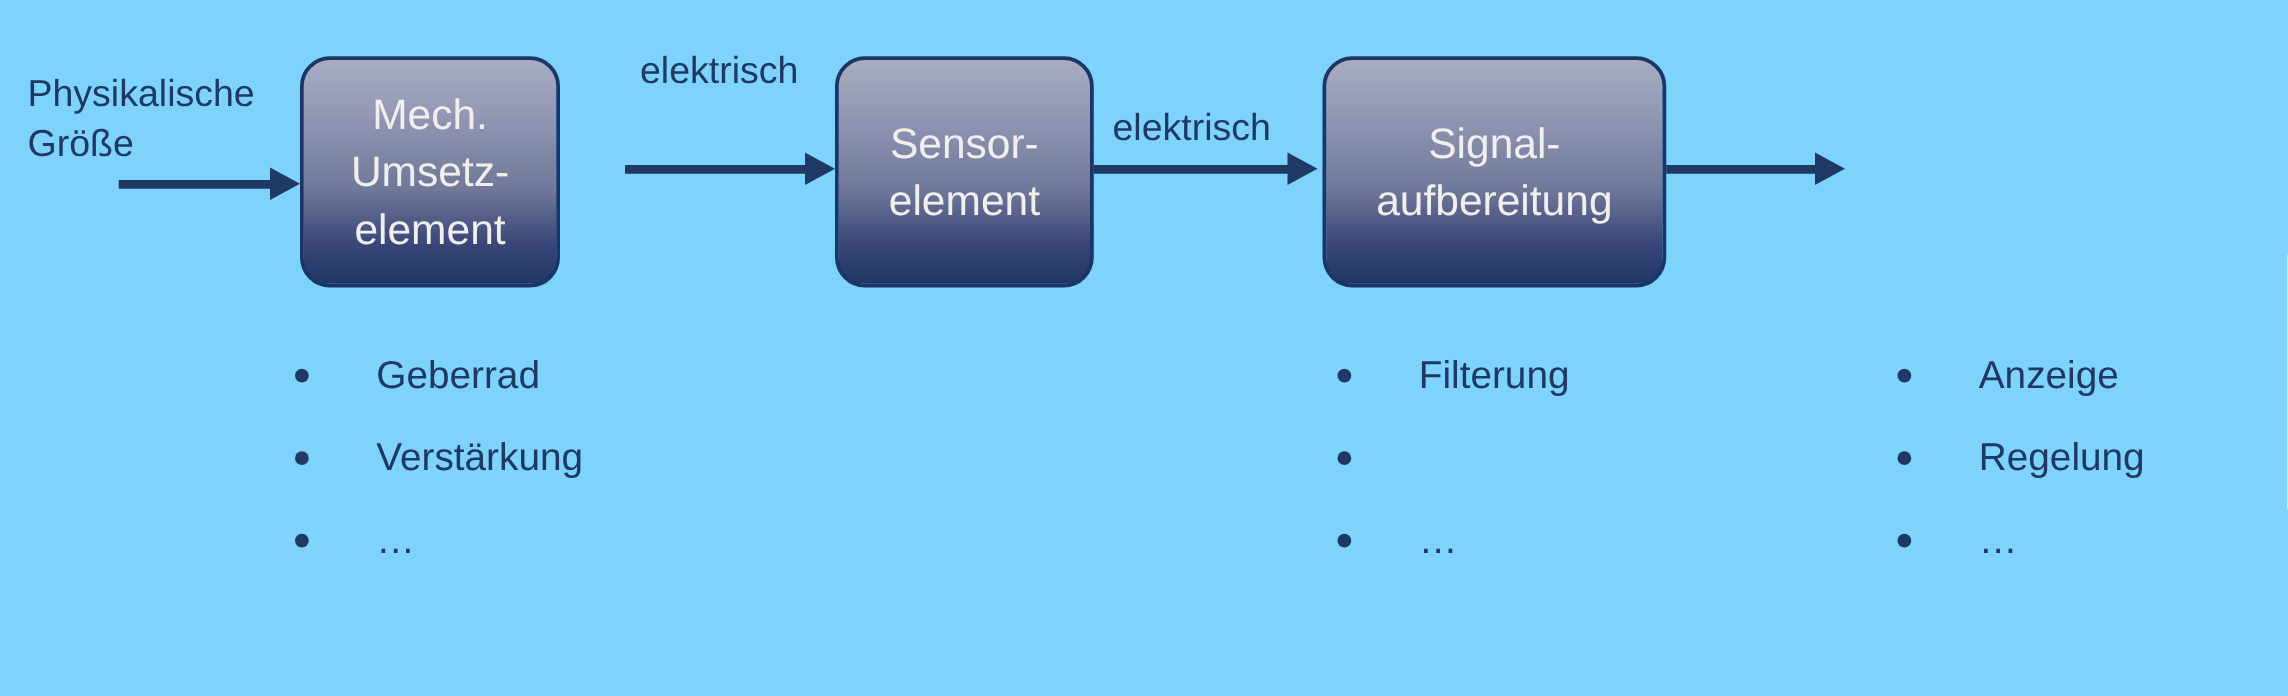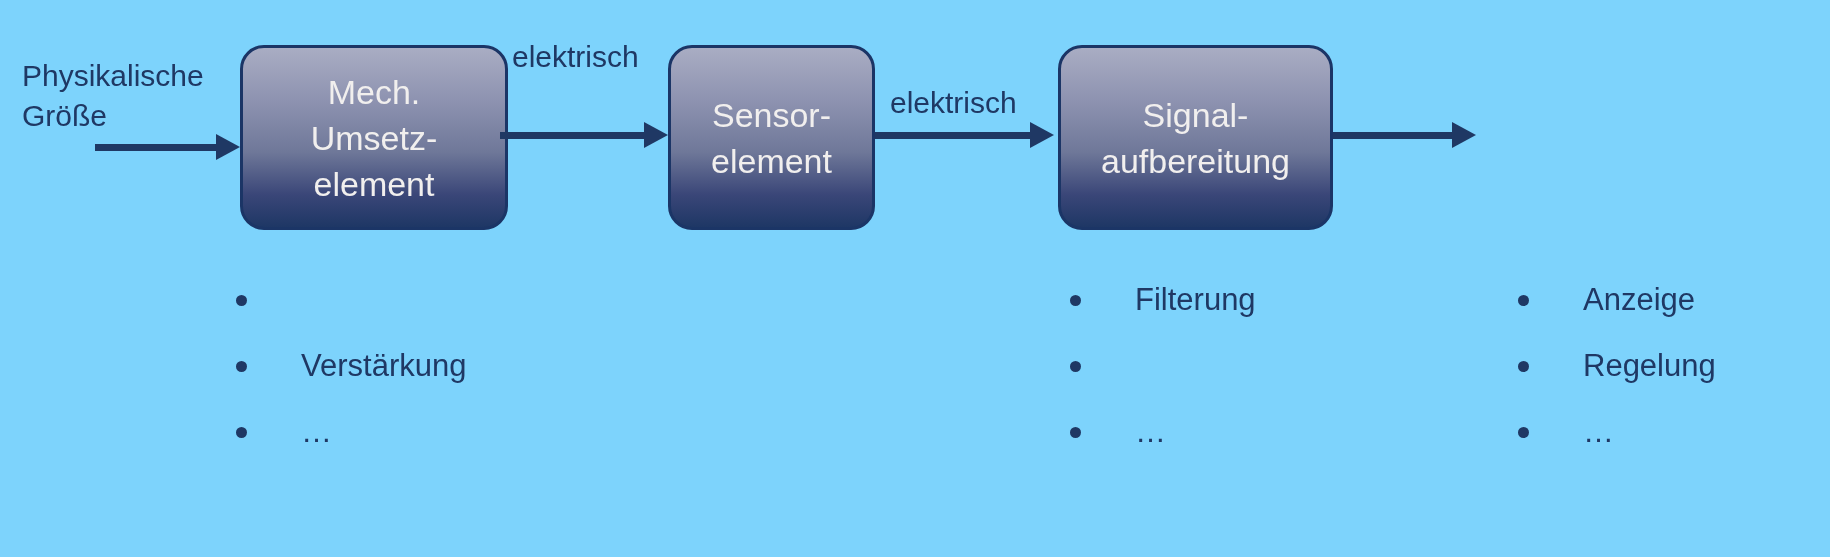--- a/index.html
+++ b/index.html
@@ -23,21 +23,21 @@
     background: linear-gradient(180deg, #a9adc3 0%, #8d92b0 30%, #6f7899 58%, #3a4678 82%, #1e3765 100%);
     display: flex;
     flex-direction: column;
     align-items: center;
     justify-content: center;
     color: #f1efee;
     font-size: 34px;
     line-height: 46px;
     text-align: center;
   }
-  .box-mech   { left: 240px;  width: 268px; }
+  .box-mech   { left: 240px;  width: 208px; }
   .box-sensor { left: 668px;  width: 207px; }
   .box-signal { left: 1058px; width: 275px; }
   .box-verarb { left: 1480px; width: 285px; }
 
   
   .arrow-line {
     position: absolute;
     height: 7px;
     background: #1f3864;
   }
@@ -123,20 +123,21 @@
     <div>aufbereitung</div>
   </div>
 
   <div class="arrow-line" style="left:1333px; top:132px; width:121px;"></div>
   <div class="arrow-head" style="left:1452px; top:122px;"></div>
 
 
   <div class="blist" style="left:236px;">
     <div class="row">
       <span class="dot"></span>
+      <span class="txt">Geberrad</span>
     </div>
     <div class="row">
       <span class="dot"></span>
       <span class="txt">Verstärkung</span>
     </div>
     <div class="row">
       <span class="dot"></span>
       <span class="txt">…</span>
     </div>
   </div>

